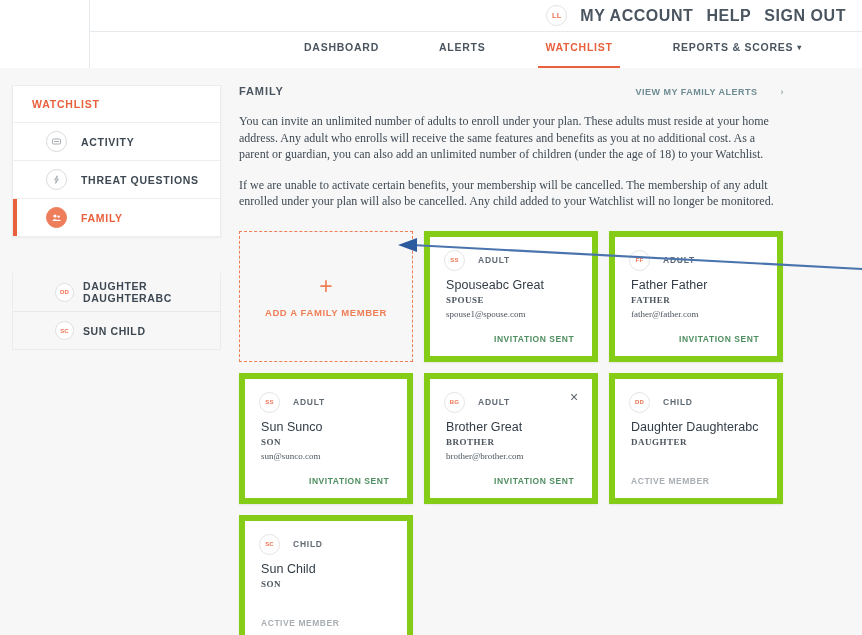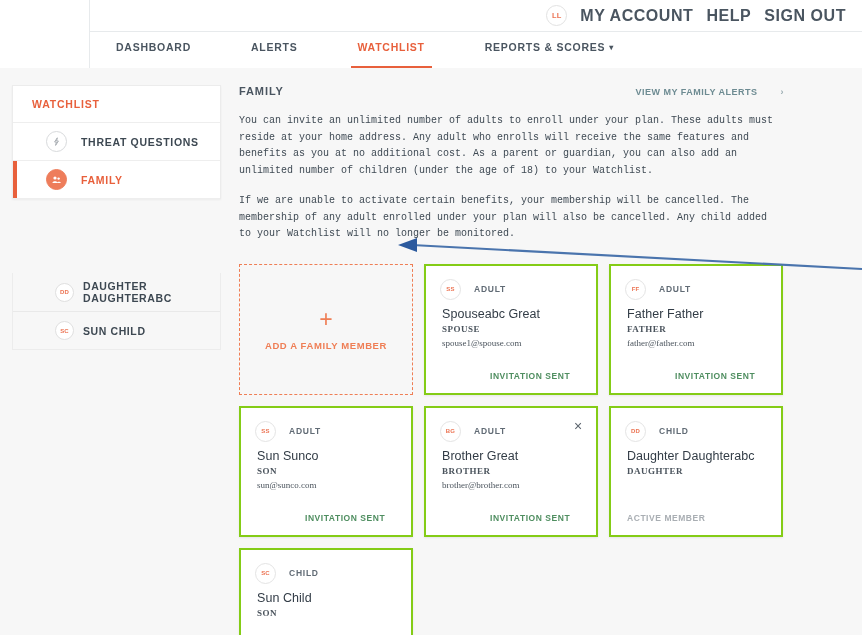--- a/index.html
+++ b/index.html
@@ -32,21 +32,21 @@
     border:1px solid #e2e2e2;background:#fff;
     display:flex;align-items:center;justify-content:center;
     font-size:7.5px;font-weight:bold;color:#ec7352;letter-spacing:.3px;
   }
   .topnav-link{
     font-size:16px;font-weight:bold;letter-spacing:.55px;
     color:#4a5560;text-decoration:none;white-space:nowrap;
   }
   .topbar-row2{
     position:absolute;left:90px;top:32px;right:0;height:36px;
-    display:flex;align-items:flex-start;
+    display:flex;align-items:flex-start;justify-content:flex-end;
   }
   .tabs{display:flex;align-items:center;height:36px;padding-left:26px;}
   .tab{
     font-size:10.5px;font-weight:bold;letter-spacing:.75px;
     color:#4a5560;padding:0 0 0 0;margin-right:60px;
     height:36px;line-height:30px;position:relative;white-space:nowrap;
   }
   .tab.active{color:#e8603c;}
   .tab.active:after{
     content:"";position:absolute;left:-7px;right:-7px;bottom:0;height:2.5px;
@@ -104,37 +104,37 @@
   
   .main{position:absolute;left:239px;top:85px;width:545px;}
   .main-head{display:flex;align-items:baseline;justify-content:space-between;}
   .main-title{font-size:11px;font-weight:bold;letter-spacing:.9px;color:#4a5560;}
   .alerts-link{
     font-size:9px;font-weight:bold;letter-spacing:.5px;color:#6d8b92;
     text-decoration:none;display:flex;align-items:center;gap:23px;
   }
   .alerts-link .chev{font-size:9px;color:#9aacb1;}
   .para{
-    font-family:Liberation Mono, monospace;
-    font-size:10px;line-height:16.5px;color:#3f4a54;
+    font-family:Liberation Serif, serif;
+    font-size:12px;line-height:16.5px;color:#3f4a54;
     margin-top:16px;
   }
   .para.second{margin-top:14px;}
 
   
   .grid{
     margin-top:21px;
     display:flex;flex-wrap:wrap;
     gap:11px;
     width:545px;
   }
   .card{
     width:174px;height:131px;box-sizing:border-box;
     background:#ffffff;
-    border:2px solid #84cc16;
+    border:6px solid #84cc16;
     box-shadow:0 1px 2px rgba(0,0,0,.07);
     position:relative;
     padding:13px 14px 0 14px;
   }
   .card-add{
     background:transparent;border:1.5px dashed #ef7e55;box-shadow:none;
     display:flex;flex-direction:column;align-items:center;justify-content:center;
     padding:0;
   }
   .plus-ico{
@@ -212,20 +212,29 @@
       <div class="tab">
         <span>REPORTS &amp; SCORES</span><span class="caret">▾</span>
       </div>
     </div>
   </div>
 </div>
 
 <div class="sidebar">
   <div class="sb-title">WATCHLIST</div>
 
+  <div class="sb-item">
+    <span class="sb-ico">
+      <svg width="11" height="11" viewBox="0 0 11 11">
+          <rect x="1.5" y="3" width="8" height="5" rx="1" fill="none" stroke="#a8adb2" stroke-width="1"></rect>
+          <line x1="3" y1="5.5" x2="8" y2="5.5" stroke="#a8adb2" stroke-width="1"></line>
+        </svg>
+    </span>
+    <span class="sb-label">ACTIVITY</span>
+  </div>
 
 
   <div class="sb-item">
     <span class="sb-ico">
       <svg width="11" height="11" viewBox="0 0 11 11">
           <path d="M6.3 1.8 L3.6 6 H5.4 L4.6 9.4 L7.4 5 H5.6 Z" fill="none" stroke="#a8adb2" stroke-width="1" stroke-linejoin="round"></path>
         </svg>
     </span>
     <span class="sb-label">THREAT QUESTIONS</span>
   </div>

